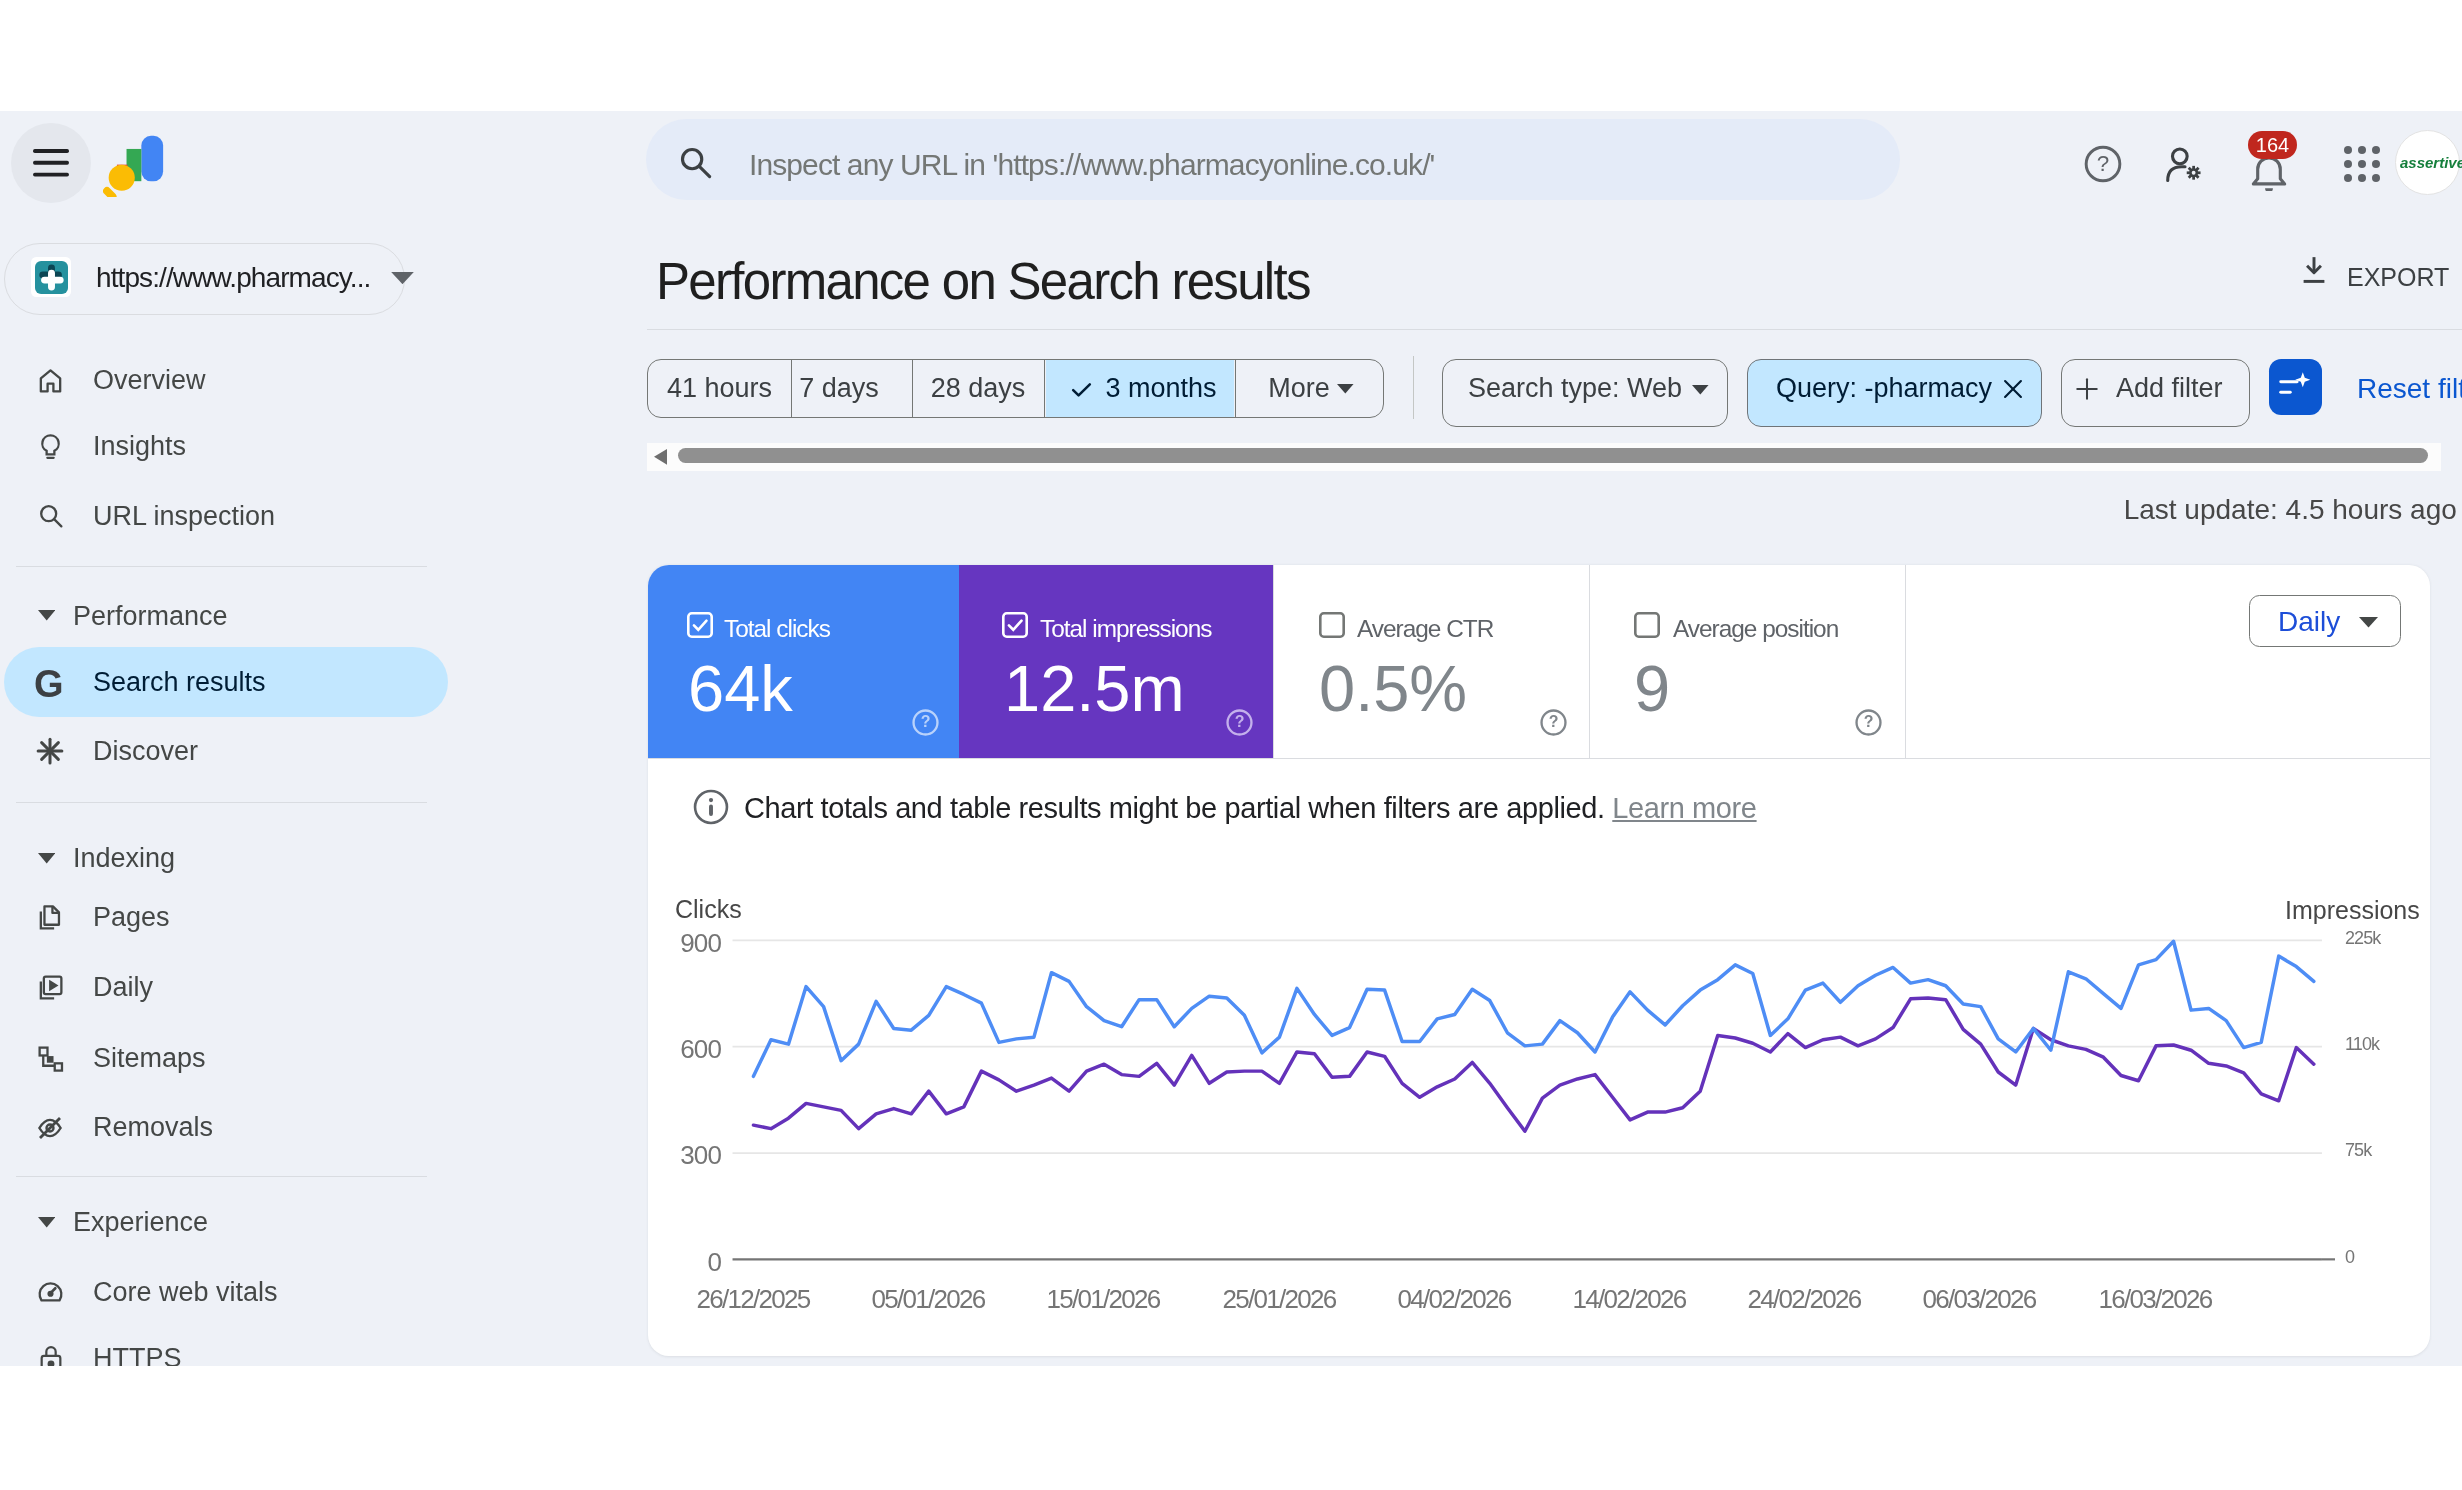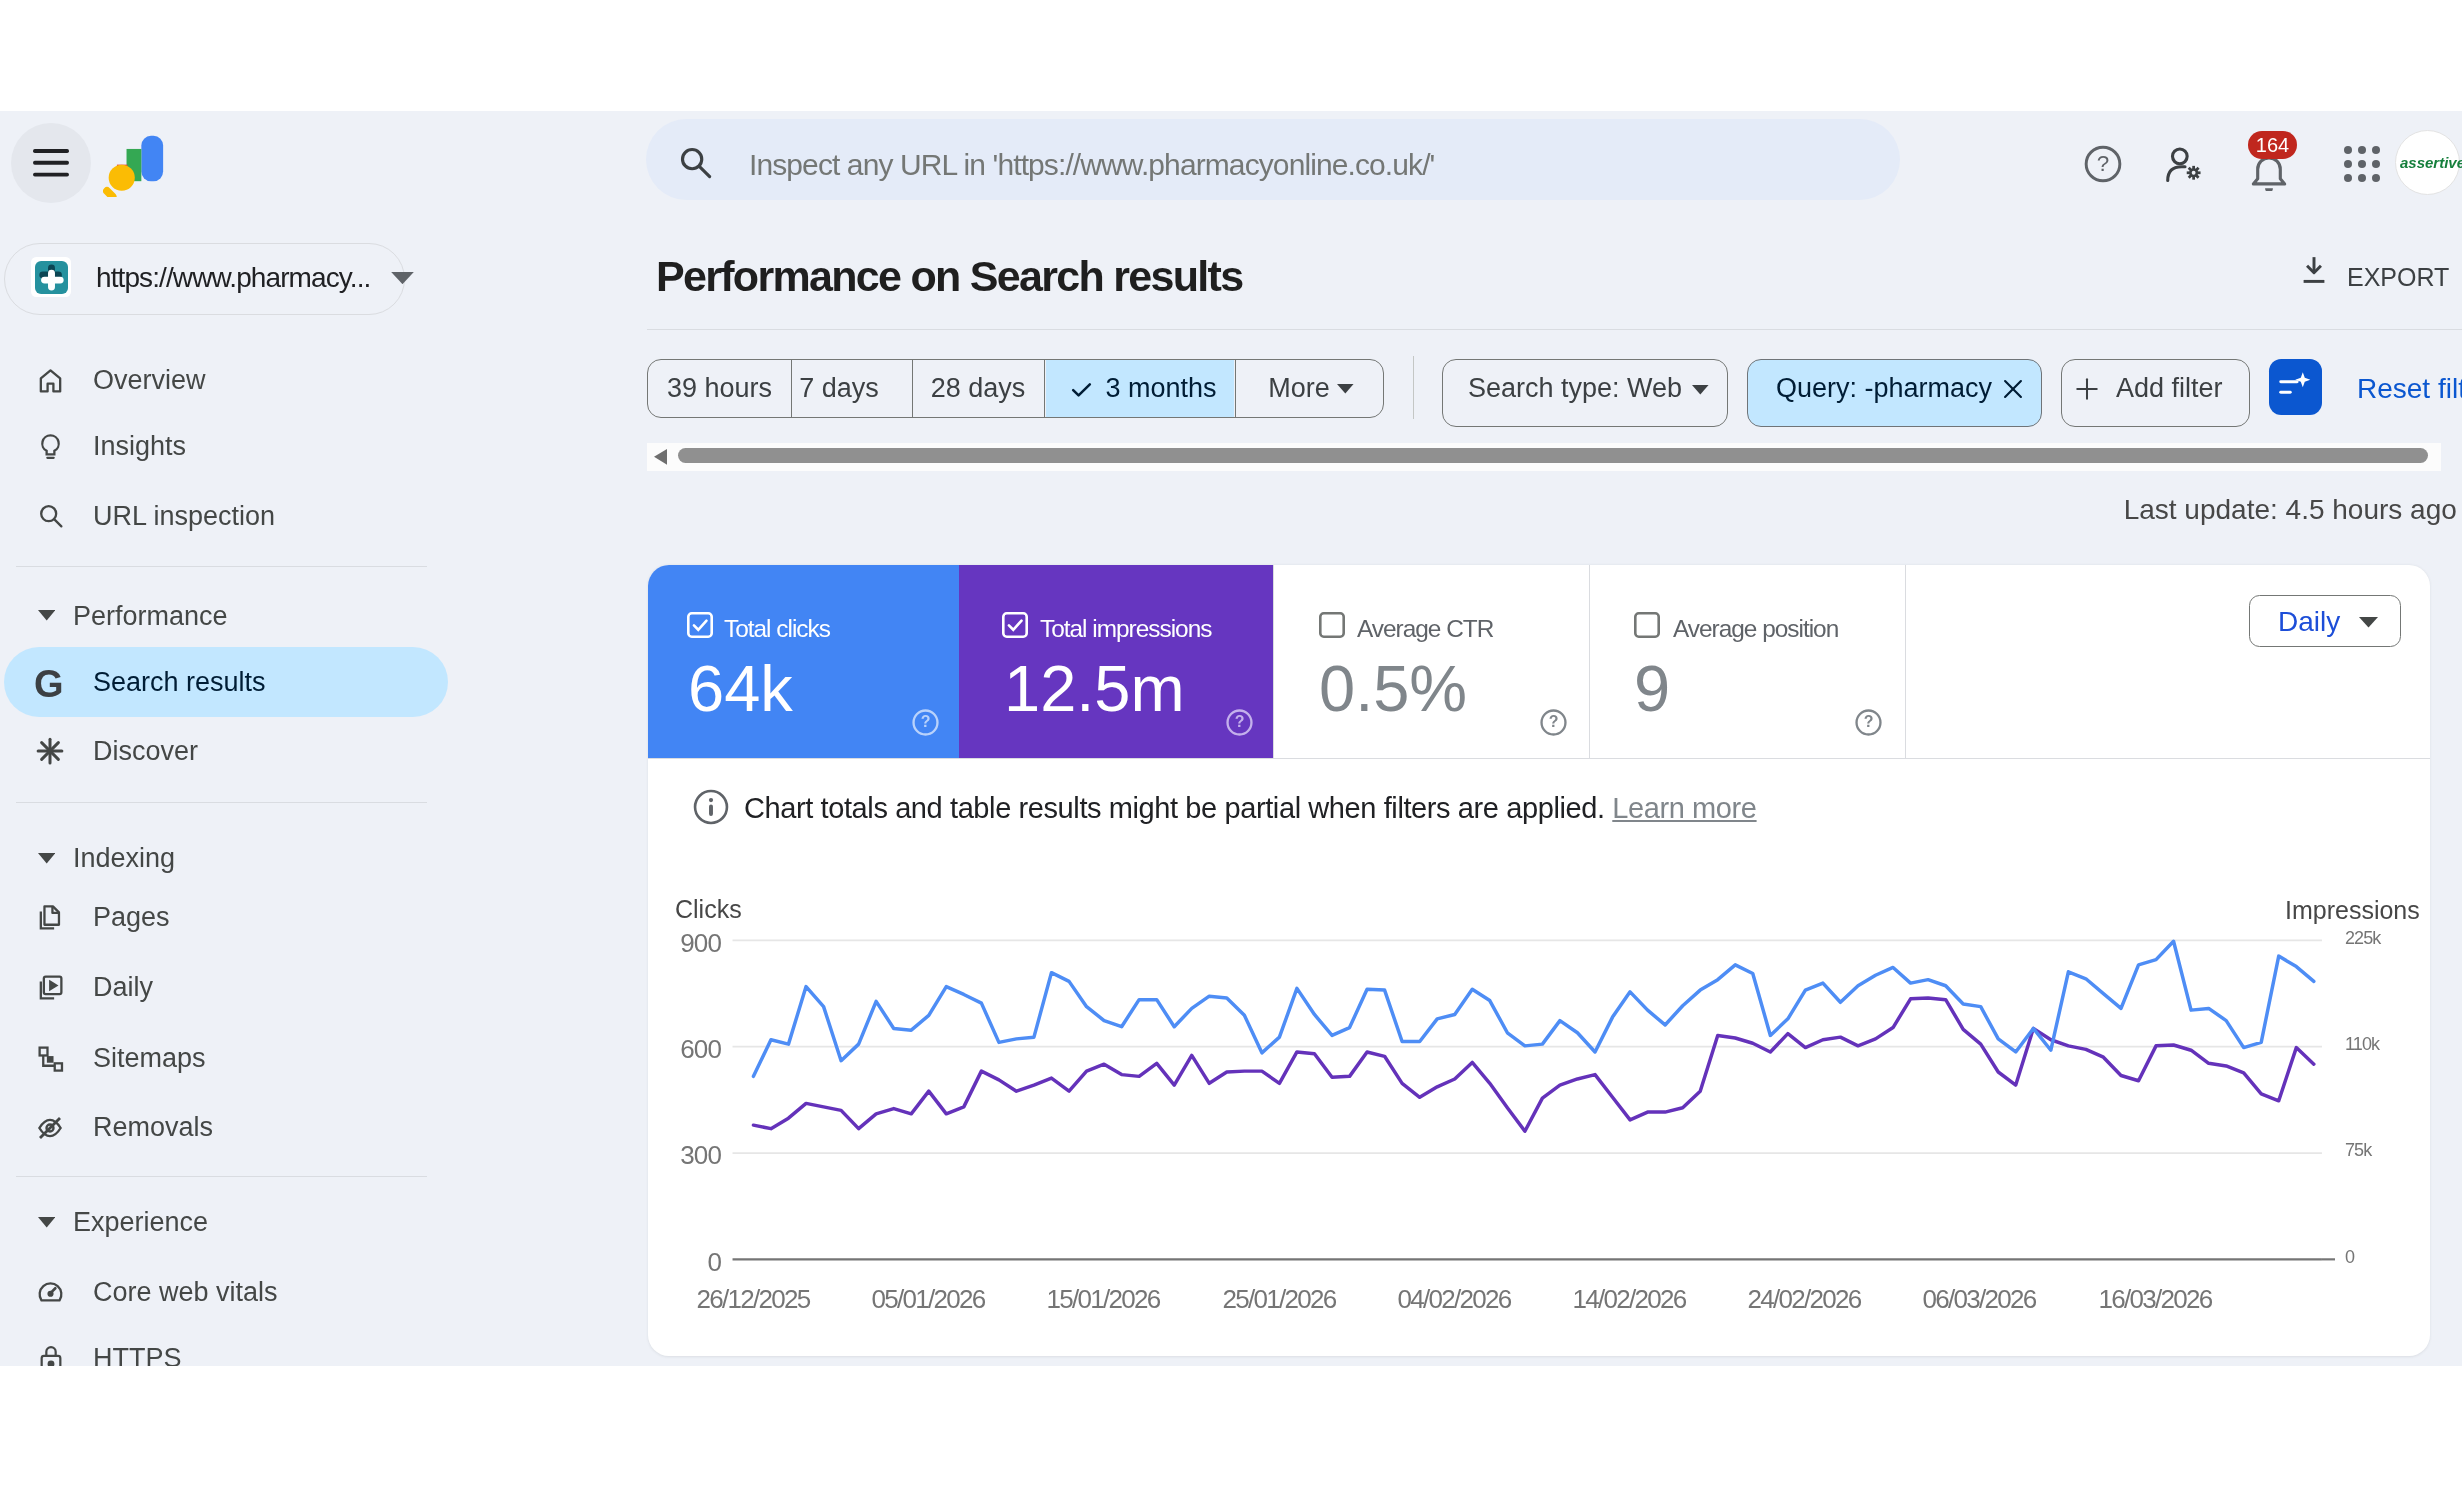--- a/index.html
+++ b/index.html
@@ -185,38 +185,38 @@
 <div class="navtxt" style="top:1146px;">Core web vitals</div>
 <svg class="abs" style="left:37px;top:1232px;" width="28" height="35" viewBox="0 0 24 30">
       <g fill="none" stroke="#444746" stroke-width="1.9">
         <rect x="4" y="11" width="16" height="14" rx="2"></rect>
         <path d="M8 11 v-3.5 a4 4 0 0 1 8 0 V11"></path>
         <circle cx="12" cy="18" r="2" fill="#444746"></circle>
       </g>
     </svg>
 <div class="navtxt" style="top:1212px;">HTTPS</div>
 
-<div class="txt" style="left:656px;top:141px;font-size:43px;letter-spacing:-1.7px;color:#1f1f1f;font-weight:bold;">Performance on Search results</div>
+<div class="txt" style="left:656px;top:141px;font-size:51px;letter-spacing:-1.7px;color:#1f1f1f;">Performance on Search results</div>
 <svg class="abs" style="left:2301px;top:146px;" width="26" height="28" viewBox="0 0 30 32">
       <g stroke="#3c4043" stroke-width="3.4" fill="none">
         <line x1="15" y1="0" x2="15" y2="17"></line>
         <path d="M7 10 l8 8 8-8" stroke-linejoin="round"></path>
         <line x1="3" y1="28" x2="27" y2="28"></line>
       </g>
     </svg>
 <div class="txt" style="left:2347px;top:152px;font-size:25px;color:#3c4043;">EXPORT</div>
 <div class="abs" style="left:647px;top:218px;width:1816px;height:1.4px;background:#d9dce1;"></div>
 
 <div class="abs" style="left:647px;top:248px;width:737px;height:59px;border:1.3px solid #747775;border-radius:14px;"></div>
 <div class="abs" style="left:791px;top:248px;width:1.3px;height:59px;background:#747775;"></div>
 <div class="abs" style="left:912px;top:248px;width:1.3px;height:59px;background:#747775;"></div>
 <div class="abs" style="left:1044px;top:248px;width:1.3px;height:59px;background:#747775;"></div>
 <div class="abs" style="left:1235px;top:248px;width:1.3px;height:59px;background:#747775;"></div>
 <div class="abs" style="left:1046px;top:249px;width:188px;height:57px;background:#c2e7ff;"></div>
-<div class="seg" style="left:647px;width:145px;">39 hours</div>
+<div class="seg" style="left:647px;width:145px;">41 hours</div>
 <div class="seg" style="left:791px;width:96px;">7 days</div>
 <div class="seg" style="left:912px;width:132px;">28 days</div>
 <svg class="abs" style="left:1069px;top:266px;" width="25" height="25" viewBox="0 0 24 24">
       <path d="M4 12.5 l5.2 5.2 L20 7" fill="none" stroke="#001d35" stroke-width="2.4" stroke-linecap="round" stroke-linejoin="round"></path>
     </svg>
 <div class="seg" style="left:1100px;width:122px;color:#001d35;">3 months</div>
 <div class="seg" style="left:1235px;width:105px;padding-left:23px;">More</div>
 <svg class="abs" style="left:1337px;top:273px;" width="16.6" height="9.6" viewBox="0 0 19 11">
       <path d="M0 0 h19 l-9.5 11 z" fill="#3c4043"></path>
     </svg>

